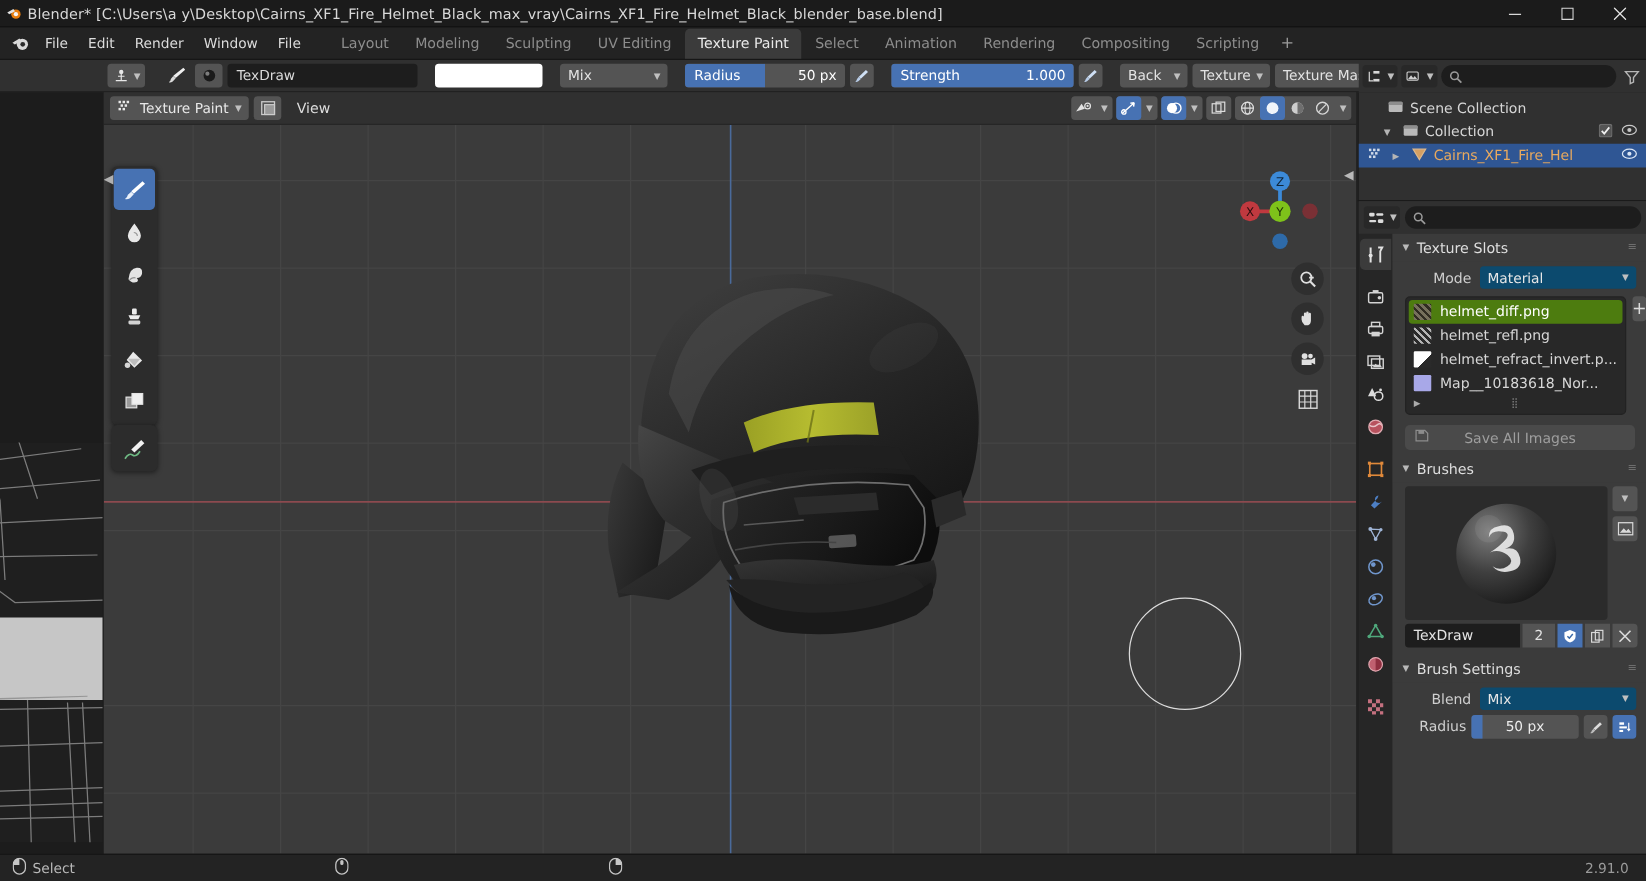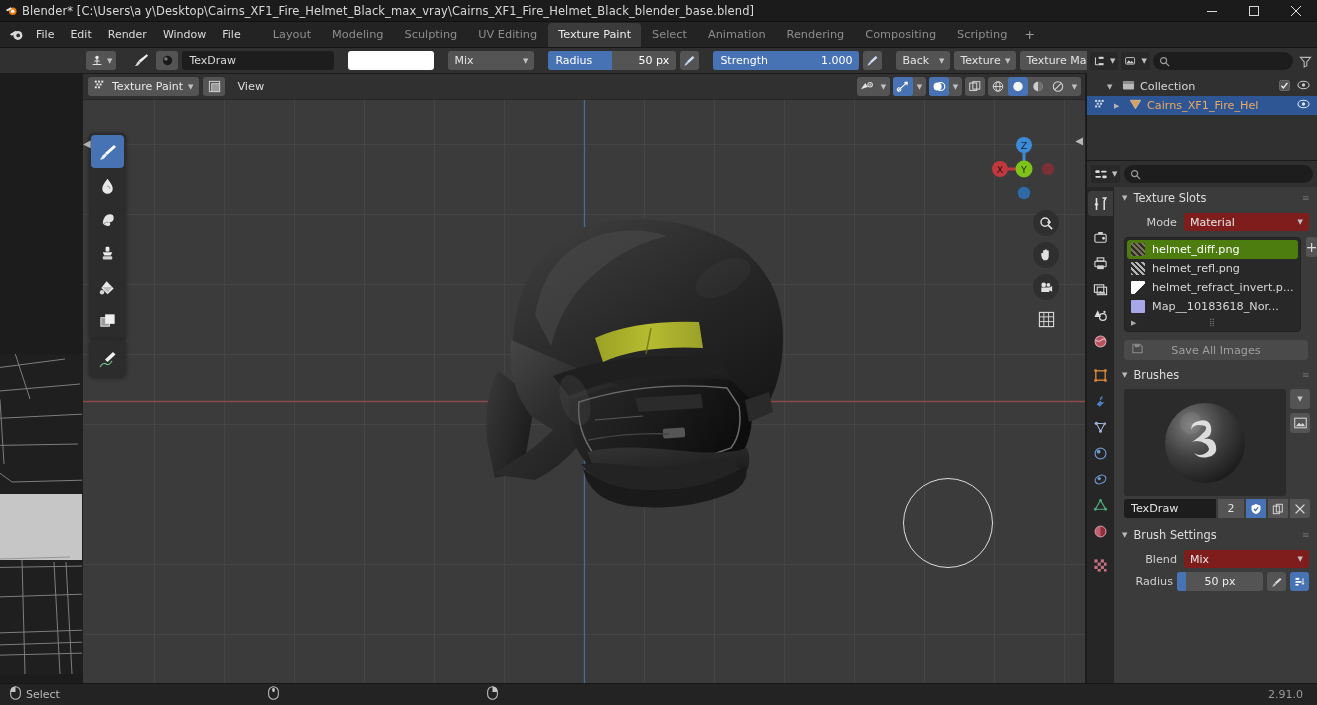--- a/index.html
+++ b/index.html
@@ -182,21 +182,21 @@
   .ptab-gap { height: 7px; }
   .props-content { flex: 1; background: #3b3b3b; overflow: hidden; position: relative; }
 
   .brush-row { display: flex; align-items: center; gap: 9px; padding: 7px 10px 6px 12px; font-size: 11.5px; color: #e0e0e0; }
   .panel-head { display: flex; align-items: center; gap: 6px; padding: 4px 8px 4px 8px; font-size: 11.4px; color: #dedede; background: #3b3b3b; }
   .panel-head .tri { font-size: 7px; color: #b9b9b9; }
   .grip { margin-left: auto; color: #6e6e6e; font-size: 9px; letter-spacing: .5px; line-height: 4px; }
   .prop-row { display: flex; align-items: center; gap: 7px; padding: 2px 9px; }
   .prop-label { font-size: 11.2px; color: #cfcfcf; text-align: right; }
   .drop {
-    flex: 1; height: 18px; background: #7f1d1d; border-radius: 3px; display: flex; align-items: center;
+    flex: 1; height: 18px; background: #0c4a6e; border-radius: 3px; display: flex; align-items: center;
     justify-content: space-between; padding: 0 6px; color: #e7e7e7; font-size: 11px;
   }
 
   .slot-wrap { display: flex; gap: 5px; padding: 4px 8px 2px 10px; }
   .slot-list { flex: 1; background: #282828; border-radius: 4px; padding: 2px; border: 1px solid #222; }
   .slot-row { height: 19px; display: flex; align-items: center; gap: 7px; padding: 0 4px; border-radius: 3px; font-size: 11.2px; color: #d7d7d7; }
   .slot-row.sel { background: #4d7c0f; color: #fff; }
   .slot-thumb { width: 14px; height: 13px; border-radius: 1px; flex-shrink: 0; }
   .slot-foot { height: 13px; display: flex; align-items: center; padding: 0 4px; position: relative; }
   .slot-foot .tri { font-size: 7px; color: #aaa; }
@@ -761,20 +761,30 @@
           <span></span>
         </div>
         <div class="ghost-btn">
           <svg width="13" height="13" viewBox="0 0 14 14">
               <path d="M1.5 2.5 h11 L8.4 7.5 v4 L5.6 12.8 v-5.3 Z" fill="none" stroke="#b6b6b6" stroke-width="1.2"></path>
             </svg>
         </div>
       </div>
 
       <div class="out-tree">
+        <div class="out-row">
+          <span class="out-disc"></span>
+          <span>
+            <svg width="13" height="12" viewBox="0 0 14 13">
+                <rect x="1" y="2.5" width="12" height="9" rx="1.2" fill="#b9b9b9"></rect>
+                <rect x="1" y="2.5" width="12" height="3" rx="1.2" fill="#8e8e8e"></rect>
+              </svg>
+          </span>
+          <span class="nm">Scene Collection</span>
+        </div>
         <div class="out-row" style="padding-left:20px">
           <span class="out-disc">▼</span>
           <span>
             <svg width="13" height="12" viewBox="0 0 14 13">
                 <rect x="1" y="2.5" width="12" height="9" rx="1.2" fill="#b9b9b9"></rect>
                 <rect x="1" y="2.5" width="12" height="3" rx="1.2" fill="#8e8e8e"></rect>
               </svg>
           </span>
           <span class="nm">Collection</span>
           <span class="out-right">

